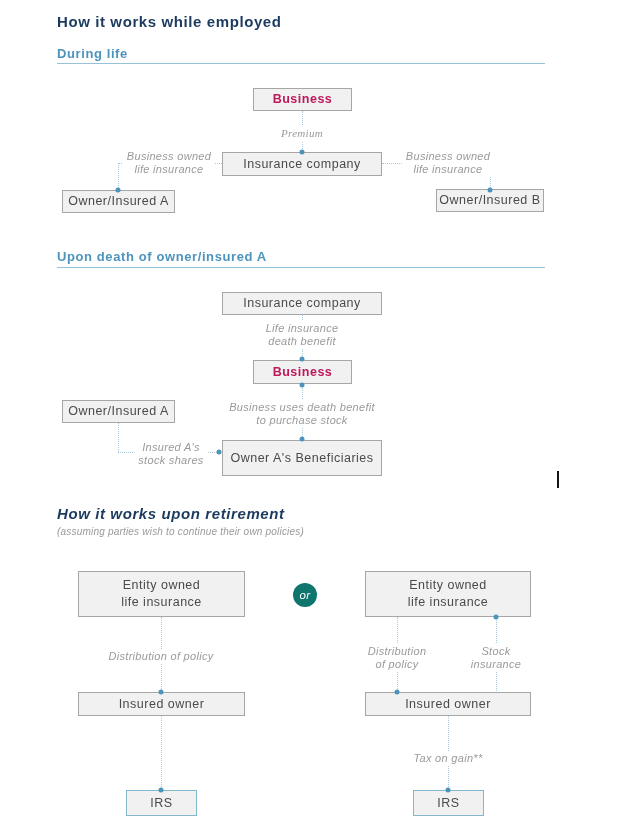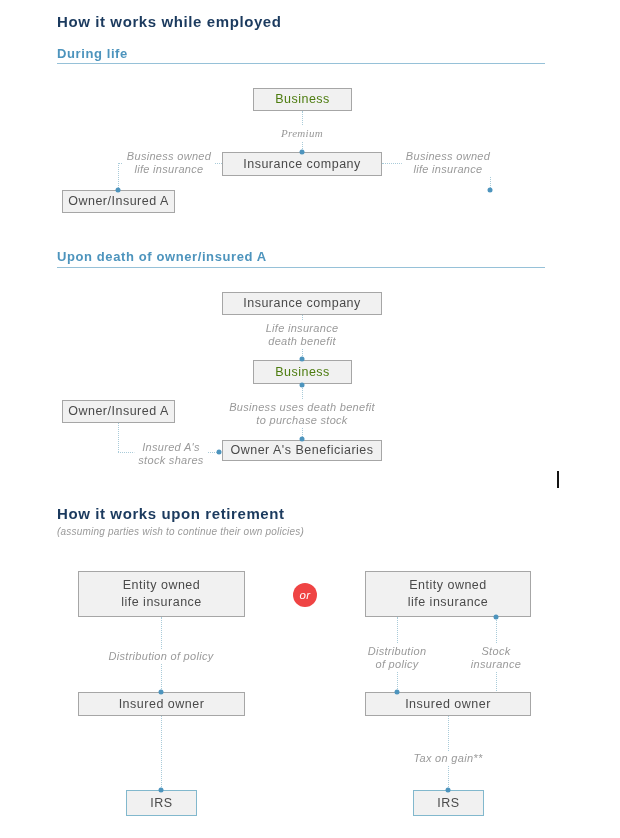--- a/index.html
+++ b/index.html
@@ -9,34 +9,34 @@
 
   .h1 { position:absolute; font-size:15px; font-weight:bold; color:#1b3a5e; letter-spacing:.6px; white-space:nowrap; }
   .sec-head { position:absolute; font-size:13px; font-weight:bold; color:#4d94bd; letter-spacing:.6px; white-space:nowrap; }
   .rule { position:absolute; height:0; border-top:1px solid #96c1d8; }
   .subtitle { position:absolute; font-style:italic; color:#9a9a9a; font-size:10px; letter-spacing:.2px; white-space:nowrap; }
 
   .box { position:absolute; display:flex; align-items:center; justify-content:center;
          background:#f1f1f1; border:1px solid #a6a6a6; color:#4a4a4a;
          font-size:12.5px; letter-spacing:.5px; text-align:center; line-height:1.35;
          white-space:pre-line; z-index:4; }
-  .box.accent { color:#4d7c0f; font-weight:normal; }
+  .box.accent { color:#be185d; font-weight:bold; }
   .box.irs { border-color:#82b8cd; }
 
   .lbl { position:absolute; font-style:italic; color:#9a9a9a; font-size:11px; line-height:1.2;
          text-align:center; background:#ffffff; padding:1px 4px; z-index:3;
          transform:translateX(-50%); letter-spacing:.3px; white-space:pre-line; }
 
   .vline { position:absolute; width:0; border-left:1px dotted #a9cbd9; z-index:1; }
   .hline { position:absolute; height:0; border-top:1px dotted #a9cbd9; z-index:1; }
   .dot   { position:absolute; width:5px; height:5px; border-radius:50%; background:#4d94bd;
            transform:translate(-50%,-50%); z-index:5; }
 
   .or-circle { position:absolute; width:24px; height:24px; border-radius:50%;
-               background:#ef4444; color:#ffffff; font-size:11.5px; letter-spacing:.5px;
+               background:#0f766e; color:#ffffff; font-size:11.5px; letter-spacing:.5px;
                display:flex; align-items:center; justify-content:center; z-index:4;font-style:italic; }
   .caret { position:absolute; width:2px; height:17px; background:#141414; z-index:6; }
 </style>
 </head>
 <body>
 
 <div class="canvas">
 
   <div class="h1" style="left:57px; top:13px;">How it works while employed</div>
 
@@ -56,20 +56,21 @@
 life insurance</div>
   <div class="vline" style="left:118px; top:163px; height:27px;"></div>
   <div class="dot" style="left:118px; top:190px;"></div>
   <div class="box" style="left:62px; top:190px; width:113px; height:23px;">Owner/Insured A</div>
 
   <div class="hline" style="left:382px; top:163px; width:108px;"></div>
   <div class="lbl" style="left:448px; top:149px;">Business owned
 life insurance</div>
   <div class="vline" style="left:490px; top:163px; height:27px;"></div>
   <div class="dot" style="left:490px; top:190px;"></div>
+  <div class="box" style="left:436px; top:189px; width:108px; height:23px;">Owner/Insured B</div>
 
   <div class="sec-head" style="left:57px; top:249px;">Upon death of owner/insured A</div>
   <div class="rule" style="left:57px; top:267px; width:488px;"></div>
 
   <div class="box" style="left:222px; top:292px; width:160px; height:23px;">Insurance company</div>
 
   <div class="vline" style="left:302px; top:315px; height:43px;"></div>
   <div class="lbl" style="left:302px; top:321px;">Life insurance
 death benefit</div>
   <div class="dot" style="left:302px; top:359px;"></div>
@@ -82,25 +83,25 @@
 to purchase stock</div>
   <div class="dot" style="left:302px; top:439px;"></div>
 
   <div class="box" style="left:62px; top:400px; width:113px; height:23px;">Owner/Insured A</div>
   <div class="vline" style="left:118px; top:423px; height:29px;"></div>
   <div class="hline" style="left:118px; top:452px; width:101px;"></div>
   <div class="lbl" style="left:171px; top:440px;">Insured A's
 stock shares</div>
   <div class="dot" style="left:219px; top:452px;"></div>
 
-  <div class="box" style="left:222px; top:440px; width:160px; height:21px;">Owner A's Beneficiaries</div>
+  <div class="box" style="left:222px; top:440px; width:160px; height:36px;">Owner A's Beneficiaries</div>
 
   <div class="caret" style="left:557px; top:471px;"></div>
 
-  <div class="h1" style="left:57px; top:505px;">How it works upon retirement</div>
+  <div class="h1" style="left:57px; top:505px;font-style:italic;">How it works upon retirement</div>
   <div class="subtitle" style="left:57px; top:526px;">(assuming parties wish to continue their own policies)</div>
 
   <div class="box" style="left:78px; top:571px; width:167px; height:46px;">Entity owned
 life insurance</div>
 
   <div class="or-circle" style="left:293px; top:583px;">or</div>
 
   <div class="vline" style="left:161px; top:617px; height:74px;"></div>
   <div class="lbl" style="left:161px; top:649px;">Distribution of policy</div>
   <div class="dot" style="left:161px; top:692px;"></div>

